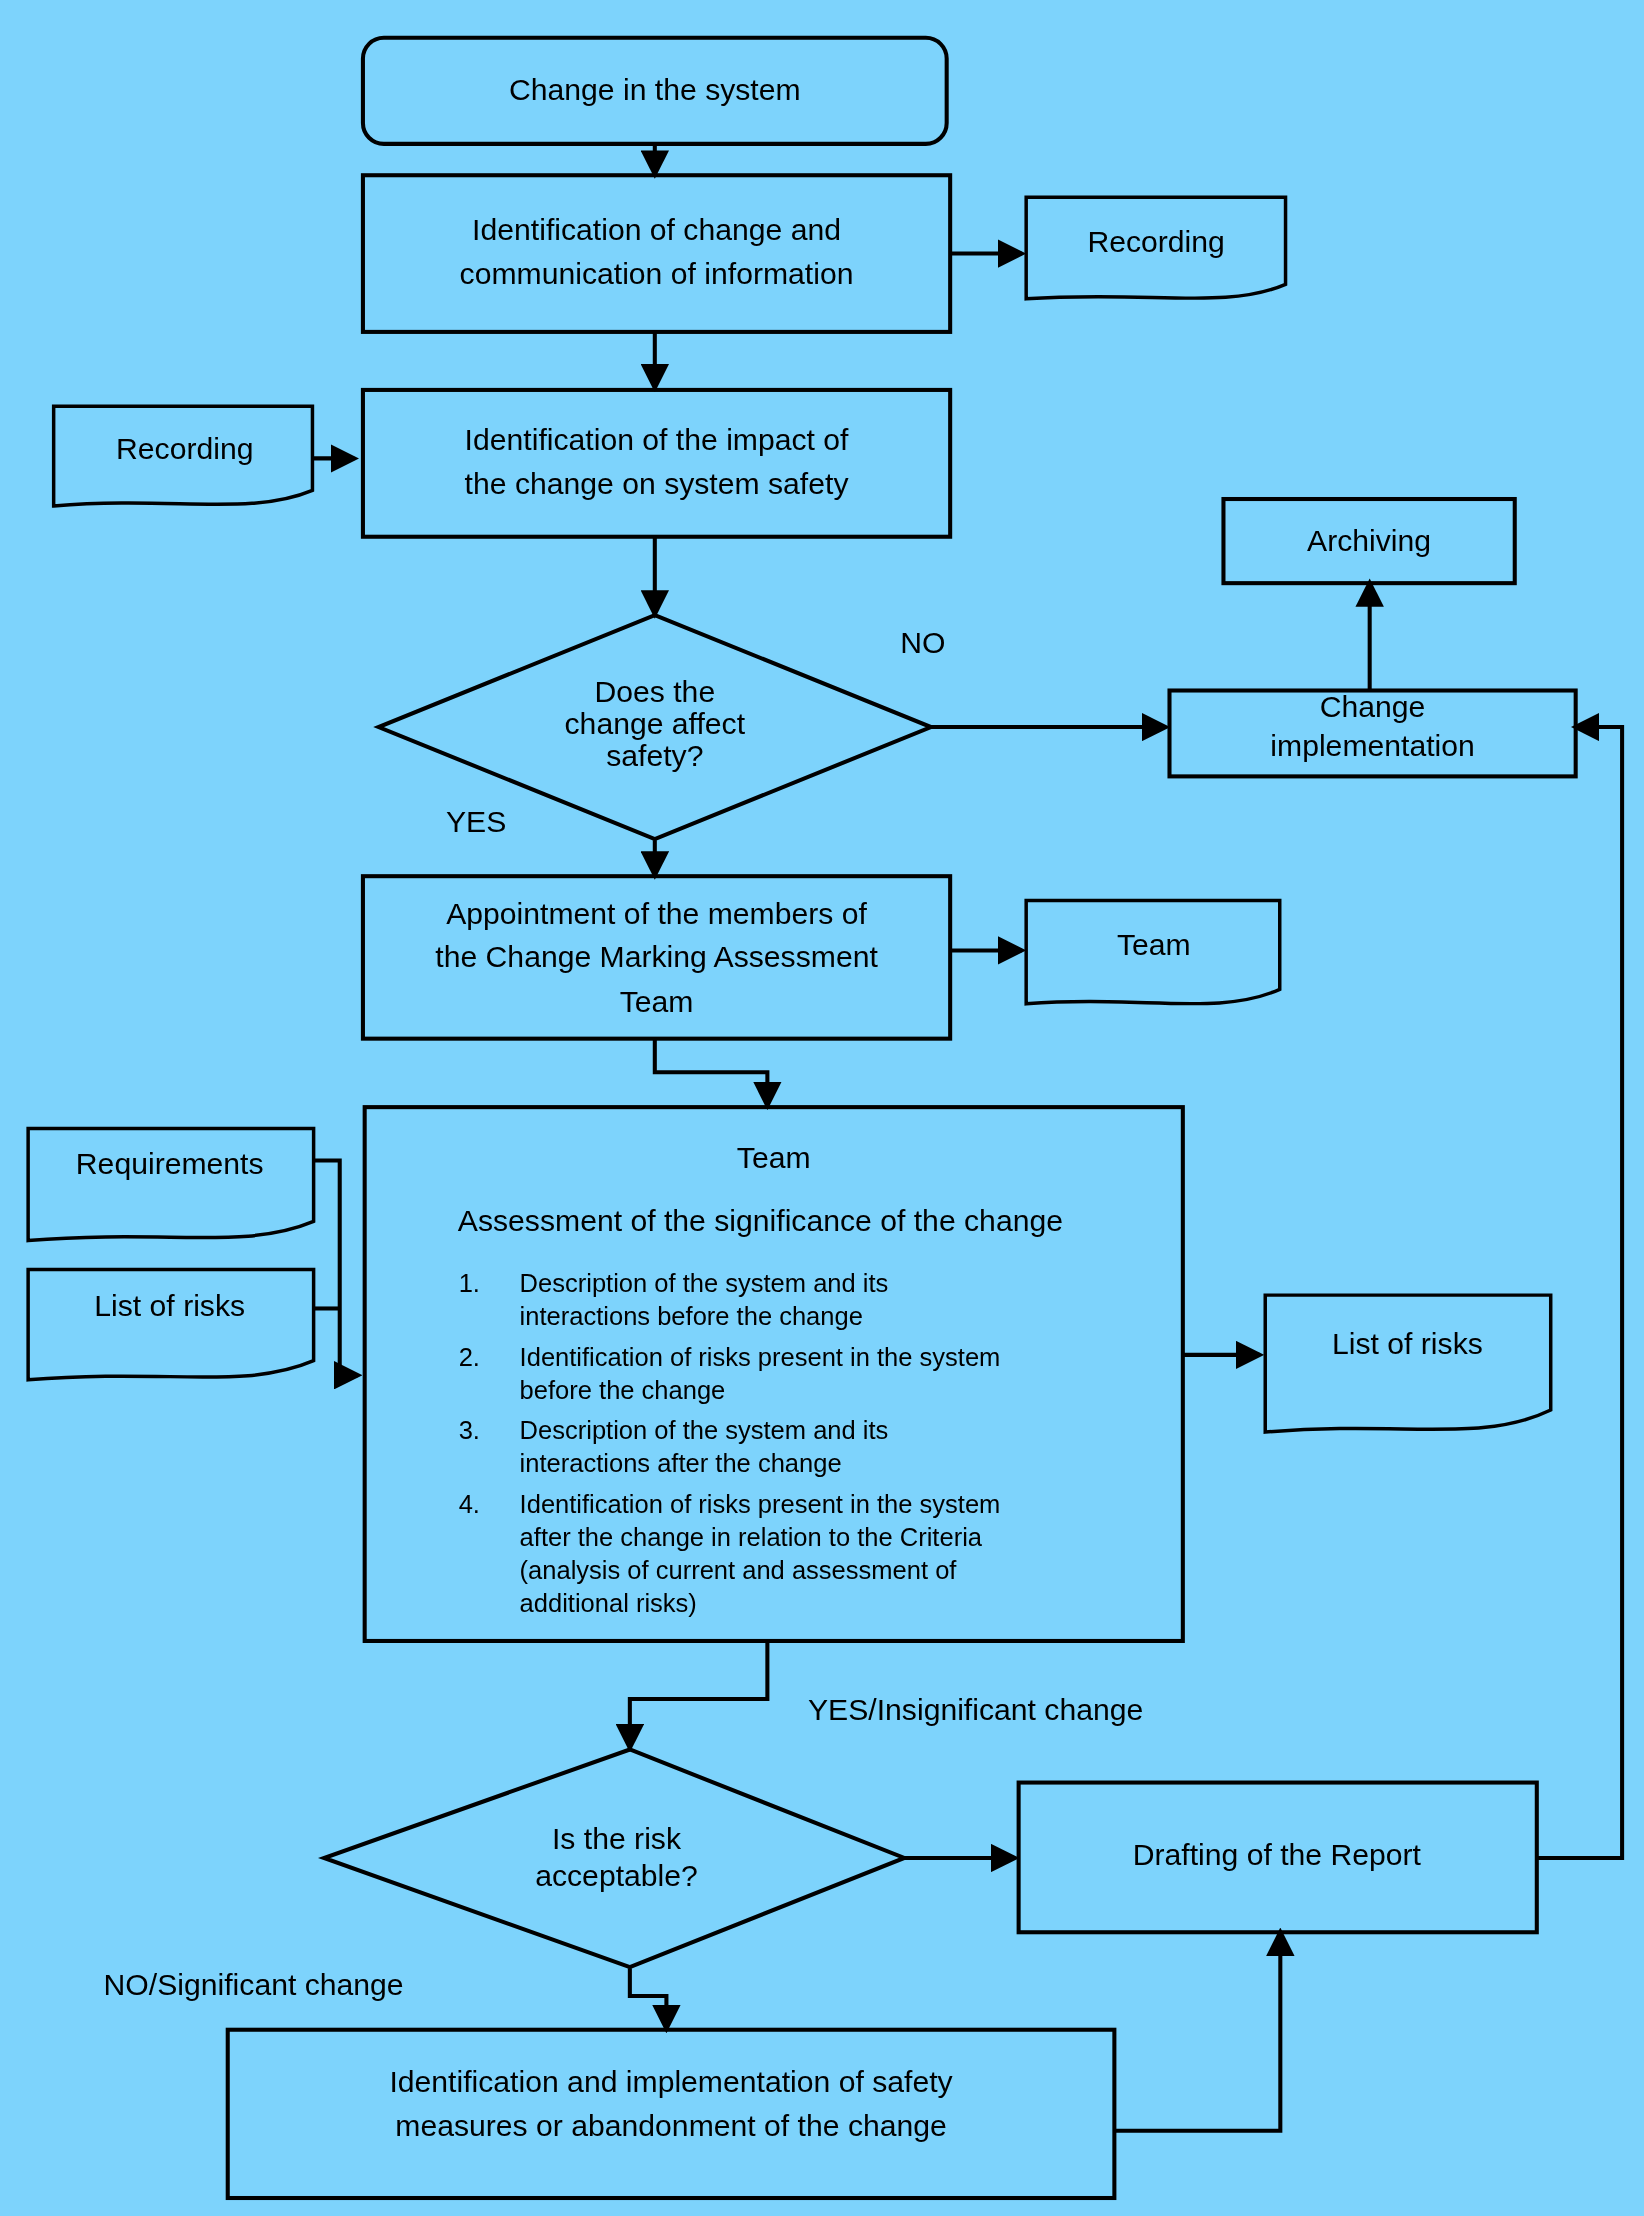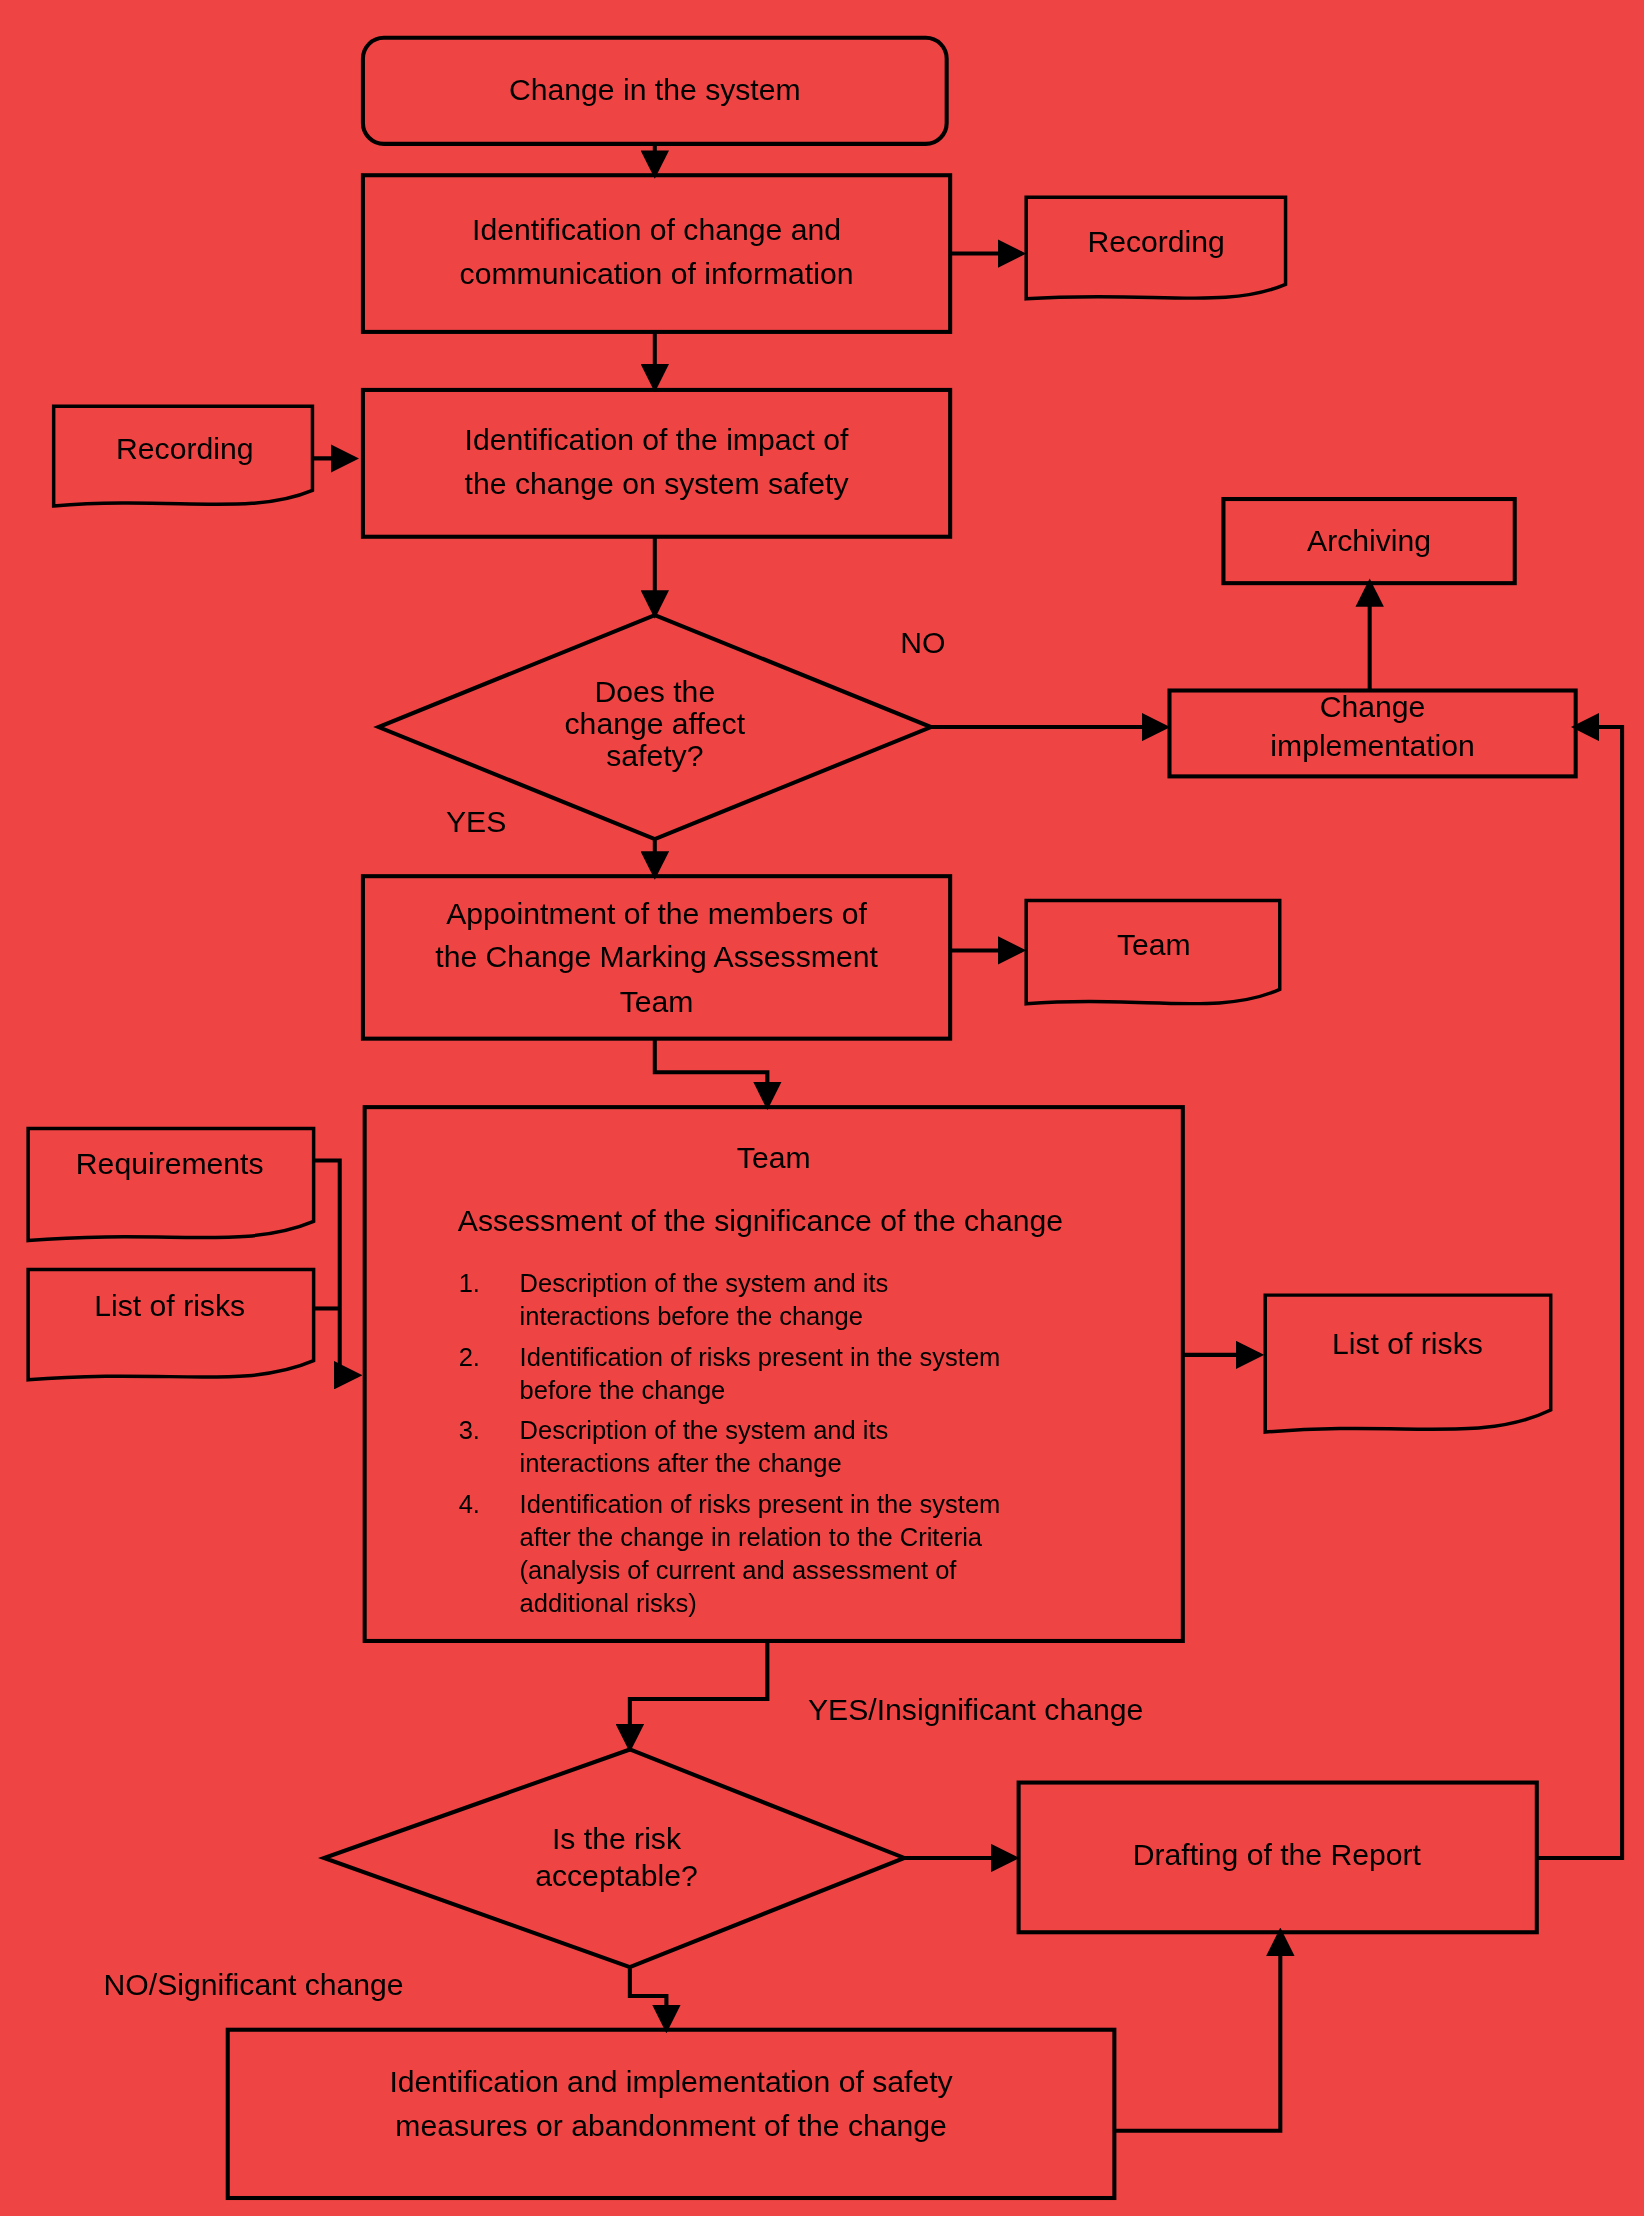--- a/index.html
+++ b/index.html
@@ -4,21 +4,21 @@
 <style>
   html, body {
     margin: 0;
     padding: 0;
     background: #ffffff;
   }
   #sheet {
     position: relative;
     width: 1645px;
     height: 2216px;
-    background: #ef4444;
+    background: #7dd3fc;
     font-family: "Liberation Sans", sans-serif;
   }
   svg.flow {
     position: absolute;
     top: 0; left: 0;
     width: 1645px;
     height: 2216px;
   }
   .shape-fill { fill: #ffffff; }
   .stroke { stroke: #000000; fill: none; }

